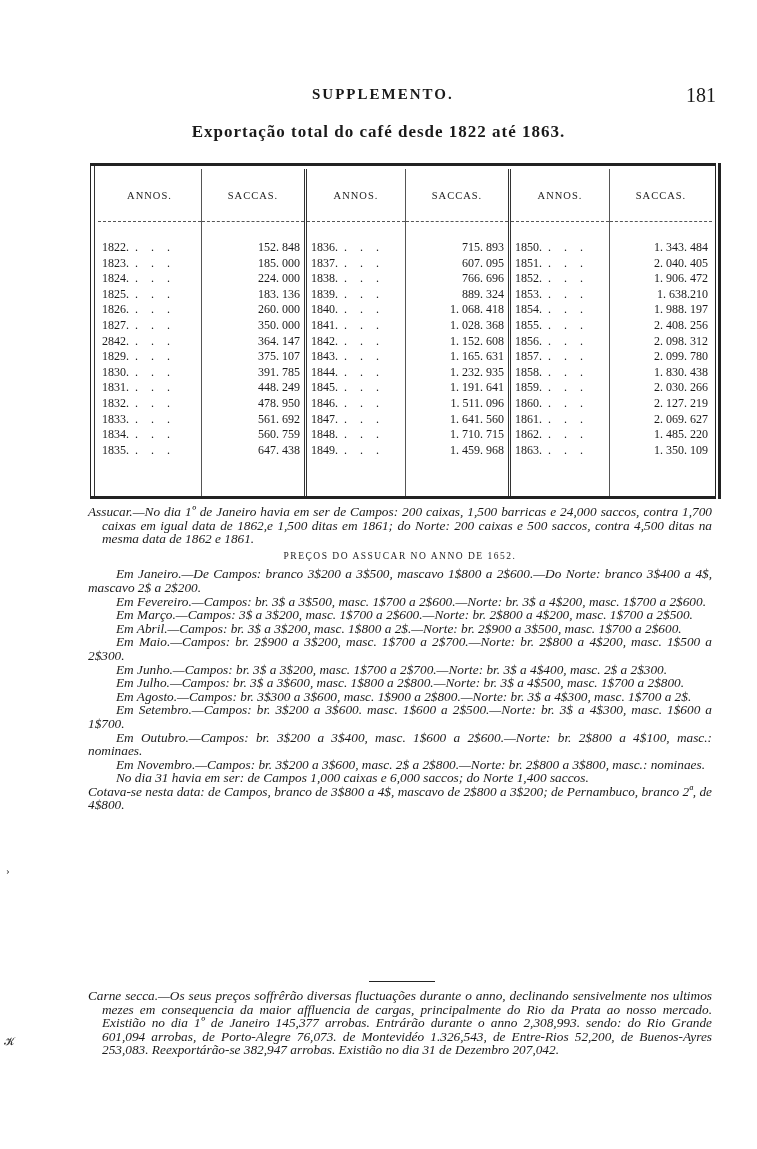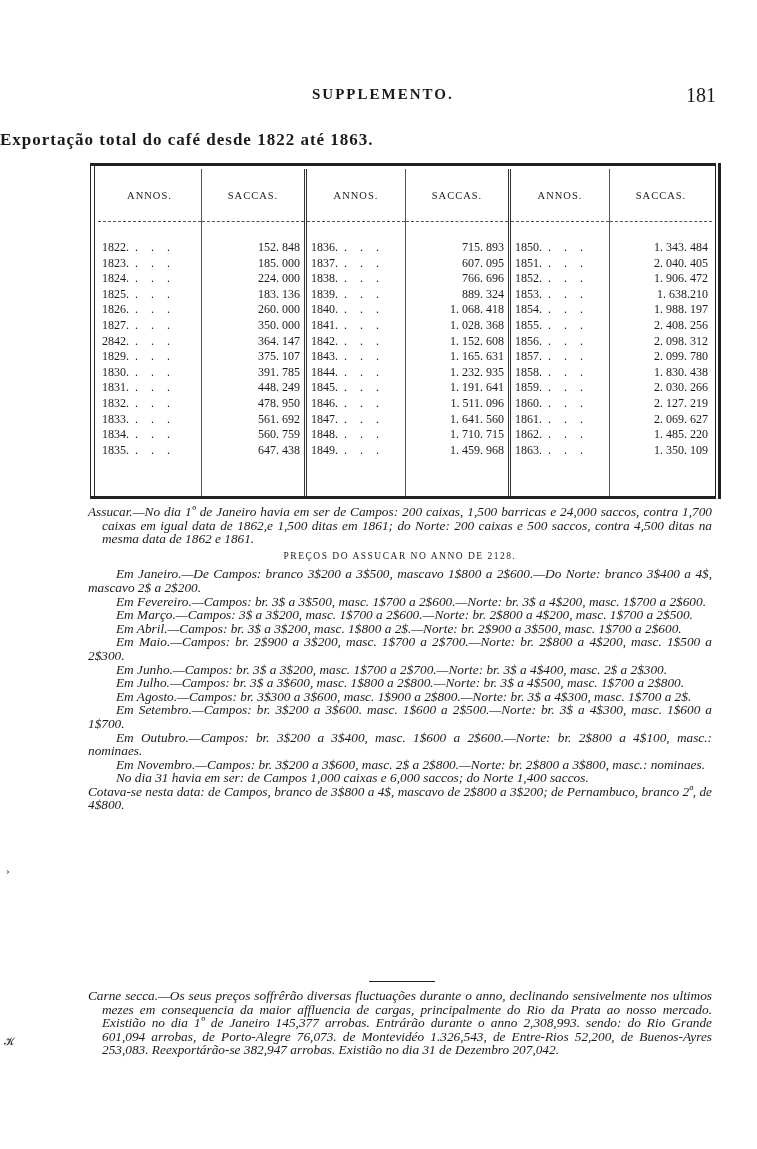--- a/index.html
+++ b/index.html
@@ -1,21 +1,21 @@
 <!DOCTYPE html>
 <html><head>
   <meta charset="utf-8">
   <style>
     html, body { margin: 0; padding: 0; background: #ffffff; }
     body { width: 757px; height: 1149px; position: relative; overflow: hidden; color: #1a1a1a;
       font-family: "Liberation Serif", "DejaVu Serif", serif; }
     .running-head { position: absolute; top: 86px; left: 0; width: 630px; height: 24px; }
     .running-title { position: absolute; left: 312px; top: 0; font-weight: bold; font-size: 15px; letter-spacing: 2px; }
     .page-number { position: absolute; left: 674px; top: -2px; font-weight: normal; font-size: 20px; margin-left: 12px; }
-    .table-title { position: absolute; top: 130px; left: 0; width: 757px; text-align: left;
+    .table-title { position: absolute; top: 122px; left: 0; width: 757px; text-align: center;
       font-weight: bold; font-size: 17px; letter-spacing: 1px; }
     .table-frame { position: absolute; left: 90px; top: 163px; width: 624px; height: 330px;
       border: 1px solid #222; border-top: 3px solid #222; border-bottom: 3px solid #222; }
     .table-frame::before { content: ""; position: absolute; left: 3px; top: 0; bottom: 0; width: 1px; background: #333; }
     .table-frame::after { content: ""; position: absolute; right: -6px; top: -3px; bottom: -3px; width: 3px; background: #222; }
     .tbl { position: absolute; left: 7px; top: 3px; right: 3px; bottom: 0; display: flex; }
     .group { display: flex; height: 100%; position: relative; }
     .group + .group { border-left: 3px double #333; }
     .col { position: relative; height: 100%; }
     .col.year { width: 98px; }
@@ -165,21 +165,21 @@
             <div class="cell-sacks">1. 485. 220</div>
             <div class="cell-sacks">1. 350. 109</div>
           </div>
         </div>
       </div>
     </div>
 </div>
 
 <div class="text-block" style="top:505px;">
   <p class="para hanging">Assucar.—No dia 1º de Janeiro havia em ser de Campos: 200 caixas, 1,500 barricas e 24,000 saccos, contra 1,700 caixas em igual data de 1862,e 1,500 ditas em 1861; do Norte: 200 caixas e 500 saccos, contra 4,500 ditas na mesma data de 1862 e 1861.</p>
-  <div class="small-caps-head">PREÇOS DO ASSUCAR NO ANNO DE 2128.</div>
+  <div class="small-caps-head">PREÇOS DO ASSUCAR NO ANNO DE 1652.</div>
   <div id="months">
       <p class="para indent">Em Janeiro.—De Campos: branco 3$200 a 3$500, mascavo 1$800 a 2$600.—Do Norte: branco 3$400 a 4$, mascavo 2$ a 2$200.</p>
       <p class="para indent">Em Fevereiro.—Campos: br. 3$ a 3$500, masc. 1$700 a 2$600.—Norte: br. 3$ a 4$200, masc. 1$700 a 2$600.</p>
       <p class="para indent">Em Março.—Campos: 3$ a 3$200, masc. 1$700 a 2$600.—Norte: br. 2$800 a 4$200, masc. 1$700 a 2$500.</p>
       <p class="para indent">Em Abril.—Campos: br. 3$ a 3$200, masc. 1$800 a 2$.—Norte: br. 2$900 a 3$500, masc. 1$700 a 2$600.</p>
       <p class="para indent">Em Maio.—Campos: br. 2$900 a 3$200, masc. 1$700 a 2$700.—Norte: br. 2$800 a 4$200, masc. 1$500 a 2$300.</p>
       <p class="para indent">Em Junho.—Campos: br. 3$ a 3$200, masc. 1$700 a 2$700.—Norte: br. 3$ a 4$400, masc. 2$ a 2$300.</p>
       <p class="para indent">Em Julho.—Campos: br. 3$ a 3$600, masc. 1$800 a 2$800.—Norte: br. 3$ a 4$500, masc. 1$700 a 2$800.</p>
       <p class="para indent">Em Agosto.—Campos: br. 3$300 a 3$600, masc. 1$900 a 2$800.—Norte: br. 3$ a 4$300, masc. 1$700 a 2$.</p>
       <p class="para indent">Em Setembro.—Campos: br. 3$200 a 3$600. masc. 1$600 a 2$500.—Norte: br. 3$ a 4$300, masc. 1$600 a 1$700.</p>

